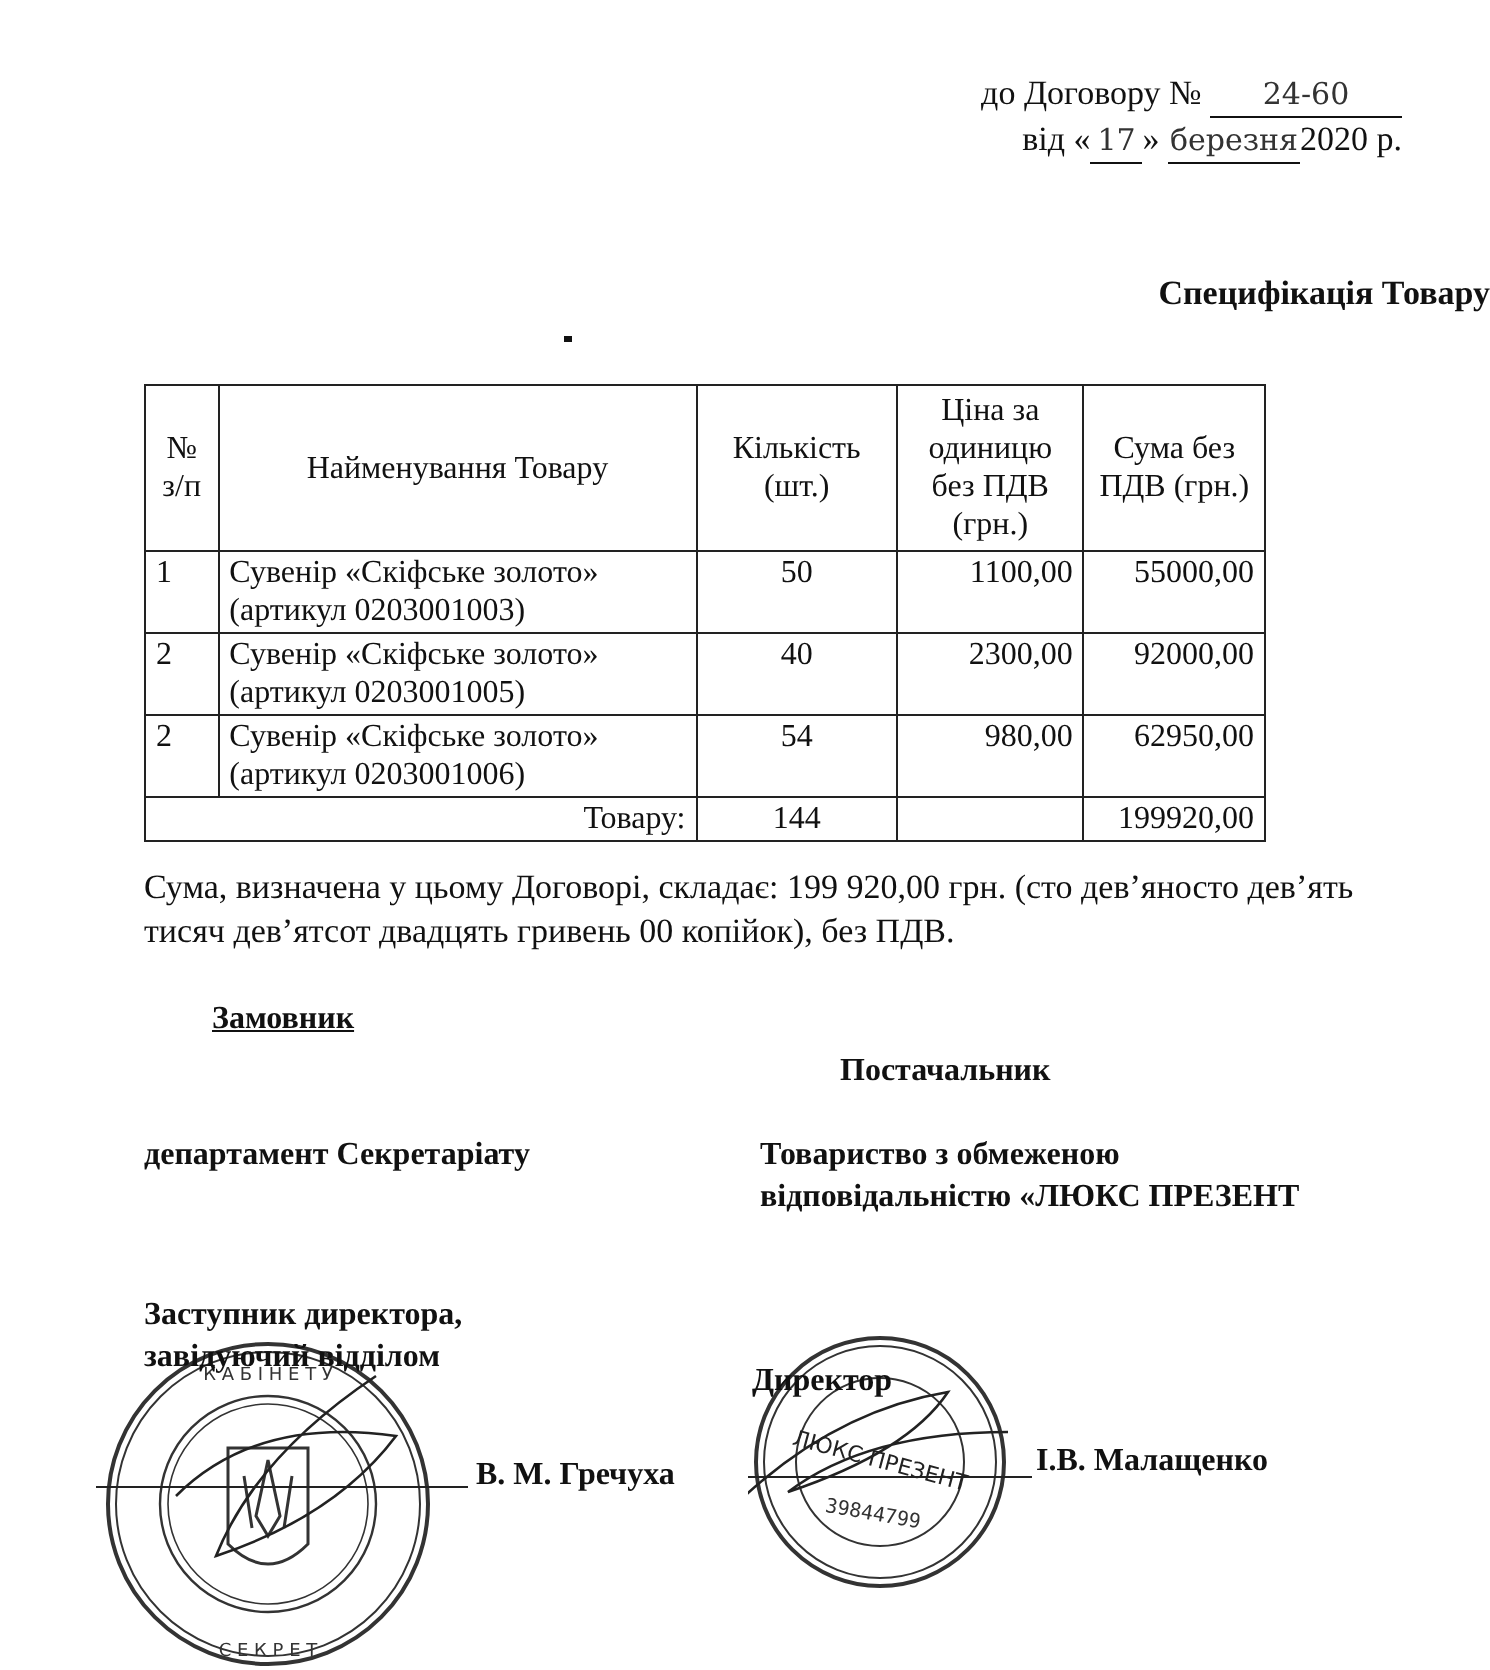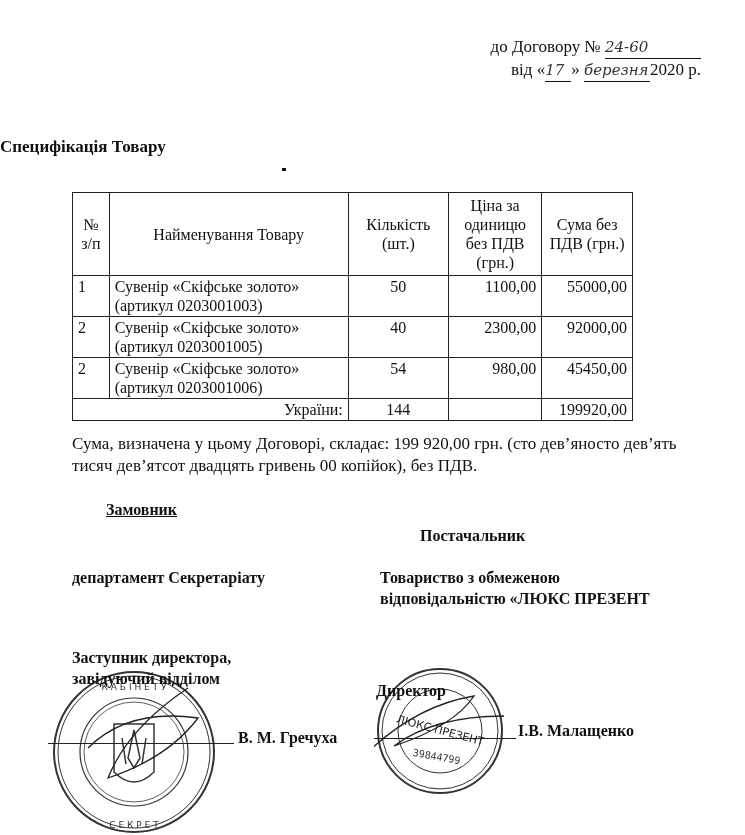--- a/index.html
+++ b/index.html
@@ -3,22 +3,22 @@
   <meta charset="utf-8">
   <style>
     html, body { margin: 0; padding: 0; background: #ffffff; }
     body {
       width: 745px; height: 835px; position: relative; overflow: hidden;
       font-family: "Liberation Serif", "DejaVu Serif", serif;
       color: #111111;
     }
     .abs { position: absolute; }
     .appendix { right: 44px; top: 36px; text-align: right; font-size: 17px; line-height: 21px; }
-    .appendix .hand { font-family: "DejaVu Serif", serif; font-style: italic; color: #333; display: inline-block; border-bottom: 1px solid #111; text-align: left; font-size: 15px; }
-    .title { left: 0; width: 745px; top: 137px; text-align: left; font-weight: bold; font-size: 17px; }
+    .appendix .hand { font-family: "DejaVu Serif", serif; color: #333; display: inline-block; border-bottom: 1px solid #111; text-align: center; font-size: 15px; }
+    .title { left: 0; width: 745px; top: 137px; text-align: right; font-weight: bold; font-size: 17px; }
     .dot { left: 282px; top: 168px; width: 4px; height: 3px; background: #111; }
     table.spec {
       position: absolute; left: 72px; top: 192px; width: 561px;
       border-collapse: collapse; font-size: 16px; line-height: 19px;
     }
     table.spec td, table.spec th { border: 1.3px solid #222; padding: 1px 5px; vertical-align: top; }
     table.spec th { font-weight: normal; text-align: center; vertical-align: middle; height: 80px; }
     .c-num { width: 26px; }
     .c-name { width: 232px; }
     .c-qty { width: 90px; text-align: center; }
@@ -85,24 +85,24 @@
     <td class="c-sum">92000,00</td>
   </tr>
   <tr>
     <td class="c-num">2</td>
     <td class="c-name">
       <div>Сувенір «Скіфське золото»</div>
       <div>(артикул 0203001006)</div>
     </td>
     <td class="c-qty">54</td>
     <td class="c-price">980,00</td>
-    <td class="c-sum">45450,00</td>
+    <td class="c-sum">62950,00</td>
   </tr>
   <tr>
-    <td colspan="2" style="text-align:right">України:</td>
+    <td colspan="2" style="text-align:right">Товару:</td>
     <td class="c-qty">144</td>
     <td class="c-price"></td>
     <td class="c-sum">199920,00</td>
   </tr>
 </tbody>
   </table>
 
 <div class="abs para">
   <div>Сума, визначена у цьому Договорі, складає: 199 920,00 грн. (сто дев’яносто дев’ять</div>
   <div>тисяч дев’ятсот двадцять гривень 00 копійок), без ПДВ.</div>

